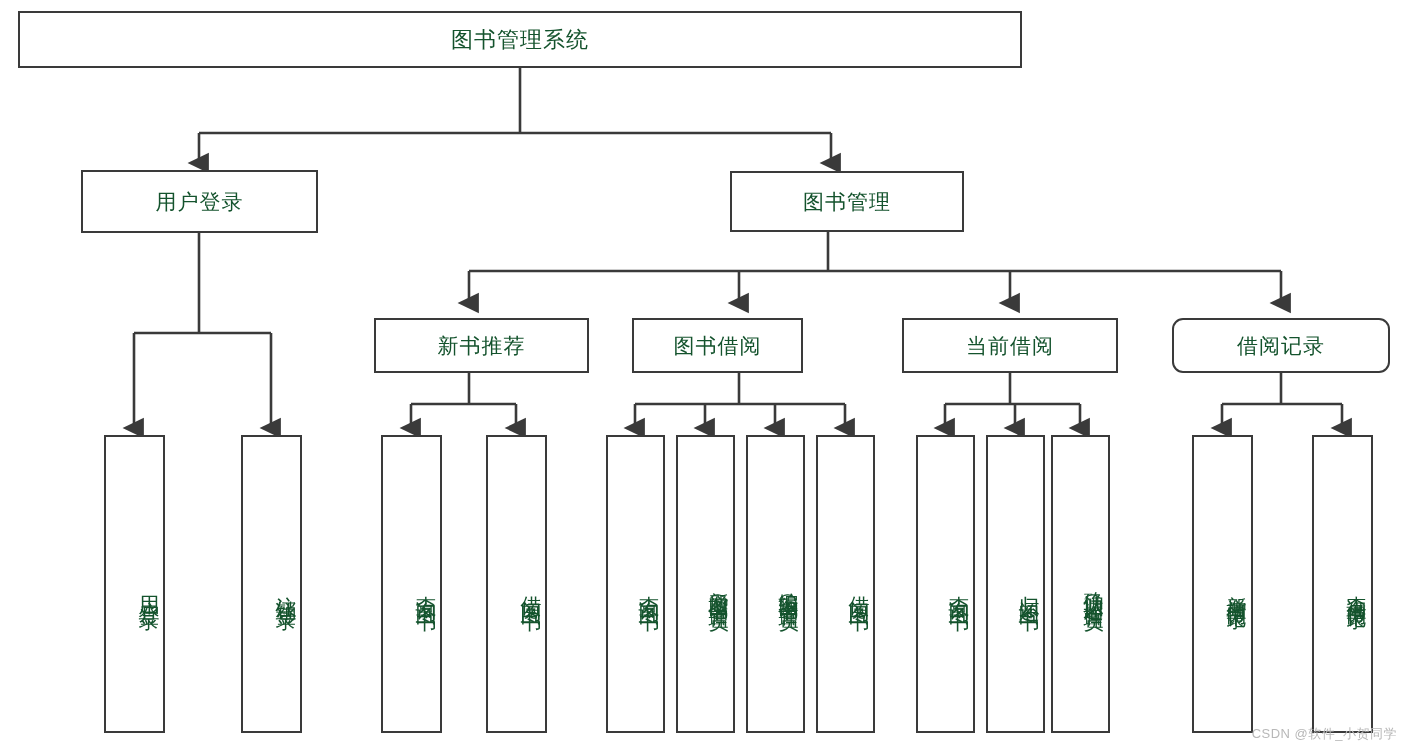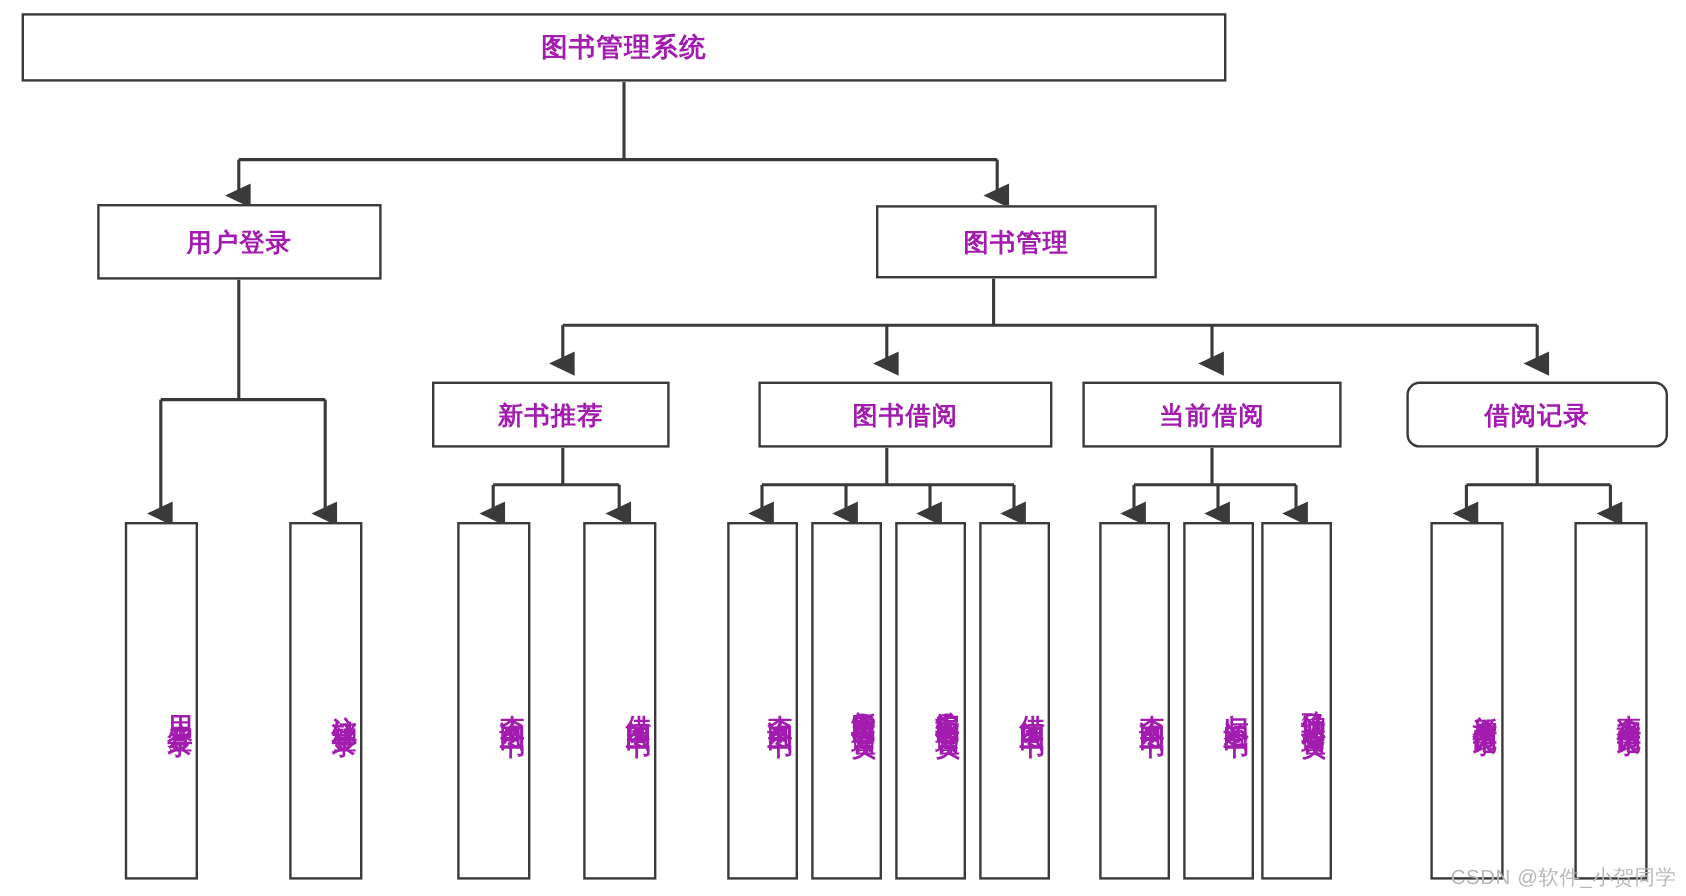--- a/index.html
+++ b/index.html
@@ -12,22 +12,21 @@
   #diagram-root{position:absolute;left:0;top:0;width:1405px;height:747px;}
   #edges{position:absolute;left:0;top:0;width:1405px;height:747px;}
   .node{
     position:absolute;
     box-sizing:border-box;
     background:#ffffff;
     border:2px solid #3a3a3a;
     display:flex;
     align-items:center;
     justify-content:center;
-    color:#a21caf;
-    font-weight:bold;
+    color:#14532d;
   }
   .node.h-node{
     font-size:21px;
     letter-spacing:1px;
   }
   .node.root-node{font-size:22px;}
   .node.v-node{
     writing-mode:vertical-rl;
     text-orientation:upright;
     font-size:21px;
@@ -35,21 +34,21 @@
     padding-top:10px;
     align-items:flex-start;
     justify-content:center;
   }
   .node.v-node.tall-text{font-size:20px;letter-spacing:3px;}
   .node-label{display:block;white-space:nowrap;}
   .watermark{
     position:absolute;
     right:8px;
     bottom:4px;
-    font-size:17px;
+    font-size:13px;
     color:#b8b8b8;
     letter-spacing:0.5px;
     white-space:nowrap;
     z-index:5;
   }
 </style>
 </head>
 <body>
 
 <div id="diagram-root">
@@ -108,24 +107,24 @@
     <span class="node-label">图书管理系统</span>
   </div>
 
   <div class="node h-node" style="left:81px;top:170px;width:237px;height:63px;">
     <span class="node-label">用户登录</span>
   </div>
   <div class="node h-node" style="left:711px;top:171px;width:234px;height:61px;margin-left:19px;">
     <span class="node-label">图书管理</span>
   </div>
 
-  <div class="node h-node" style="left:360px;top:318px;width:198px;height:55px;text-align:center;">
+  <div class="node h-node" style="left:374px;top:318px;width:215px;height:55px;text-align:center;">
     <span class="node-label">新书推荐</span>
   </div>
-  <div class="node h-node" style="left:632px;top:318px;width:245px;height:55px;">
+  <div class="node h-node" style="left:632px;top:318px;width:171px;height:55px;">
     <span class="node-label">图书借阅</span>
   </div>
   <div class="node h-node" style="left:902px;top:318px;width:216px;height:55px;">
     <span class="node-label">当前借阅</span>
   </div>
   <div class="node h-node" style="left:1172px;top:318px;width:218px;height:55px;border-radius:11px;">
     <span class="node-label">借阅记录</span>
   </div>
 
   <div class="node v-node" style="left:104px;top:435px;width:61px;height:298px;">

